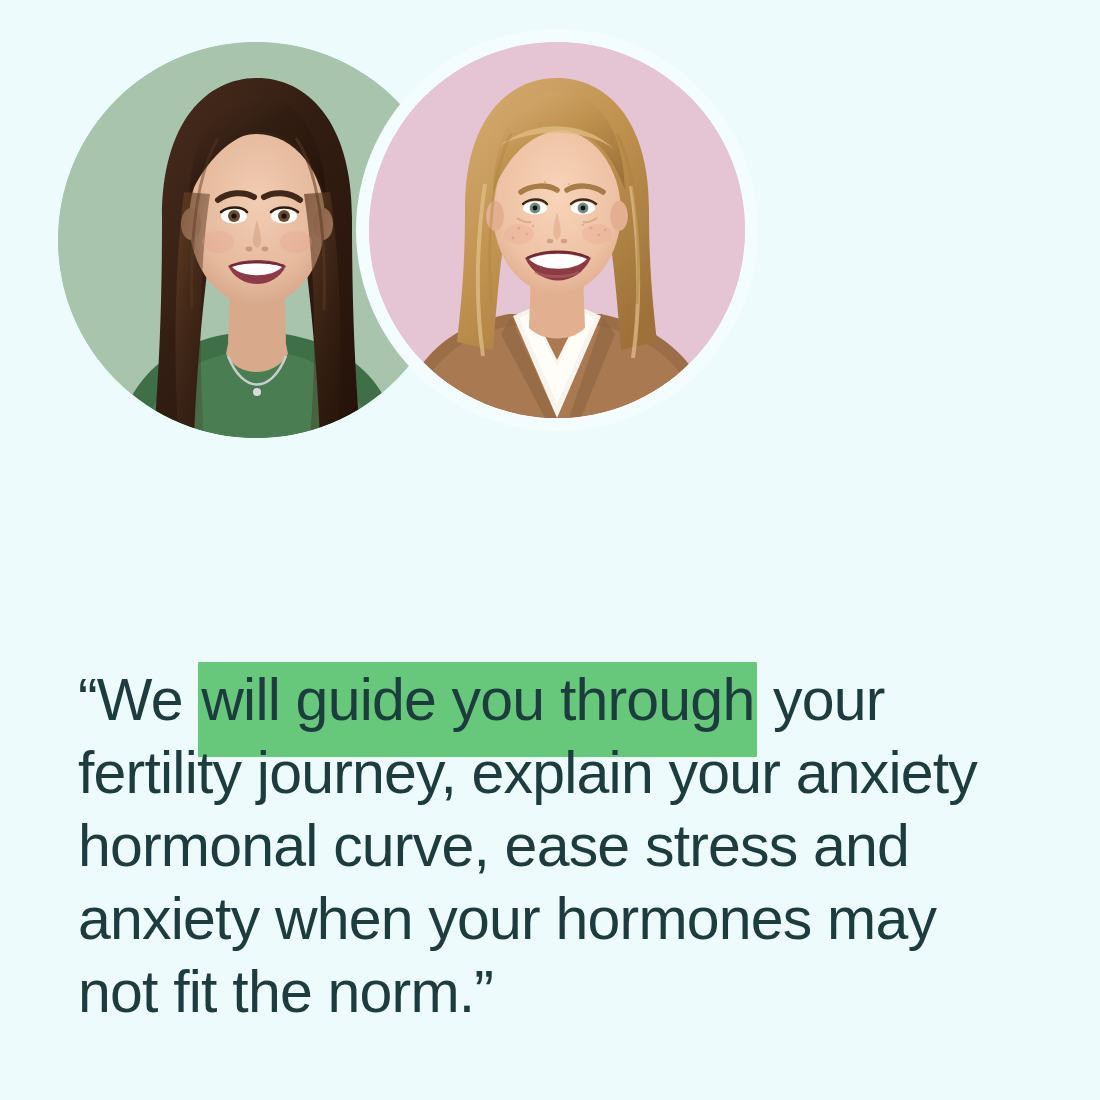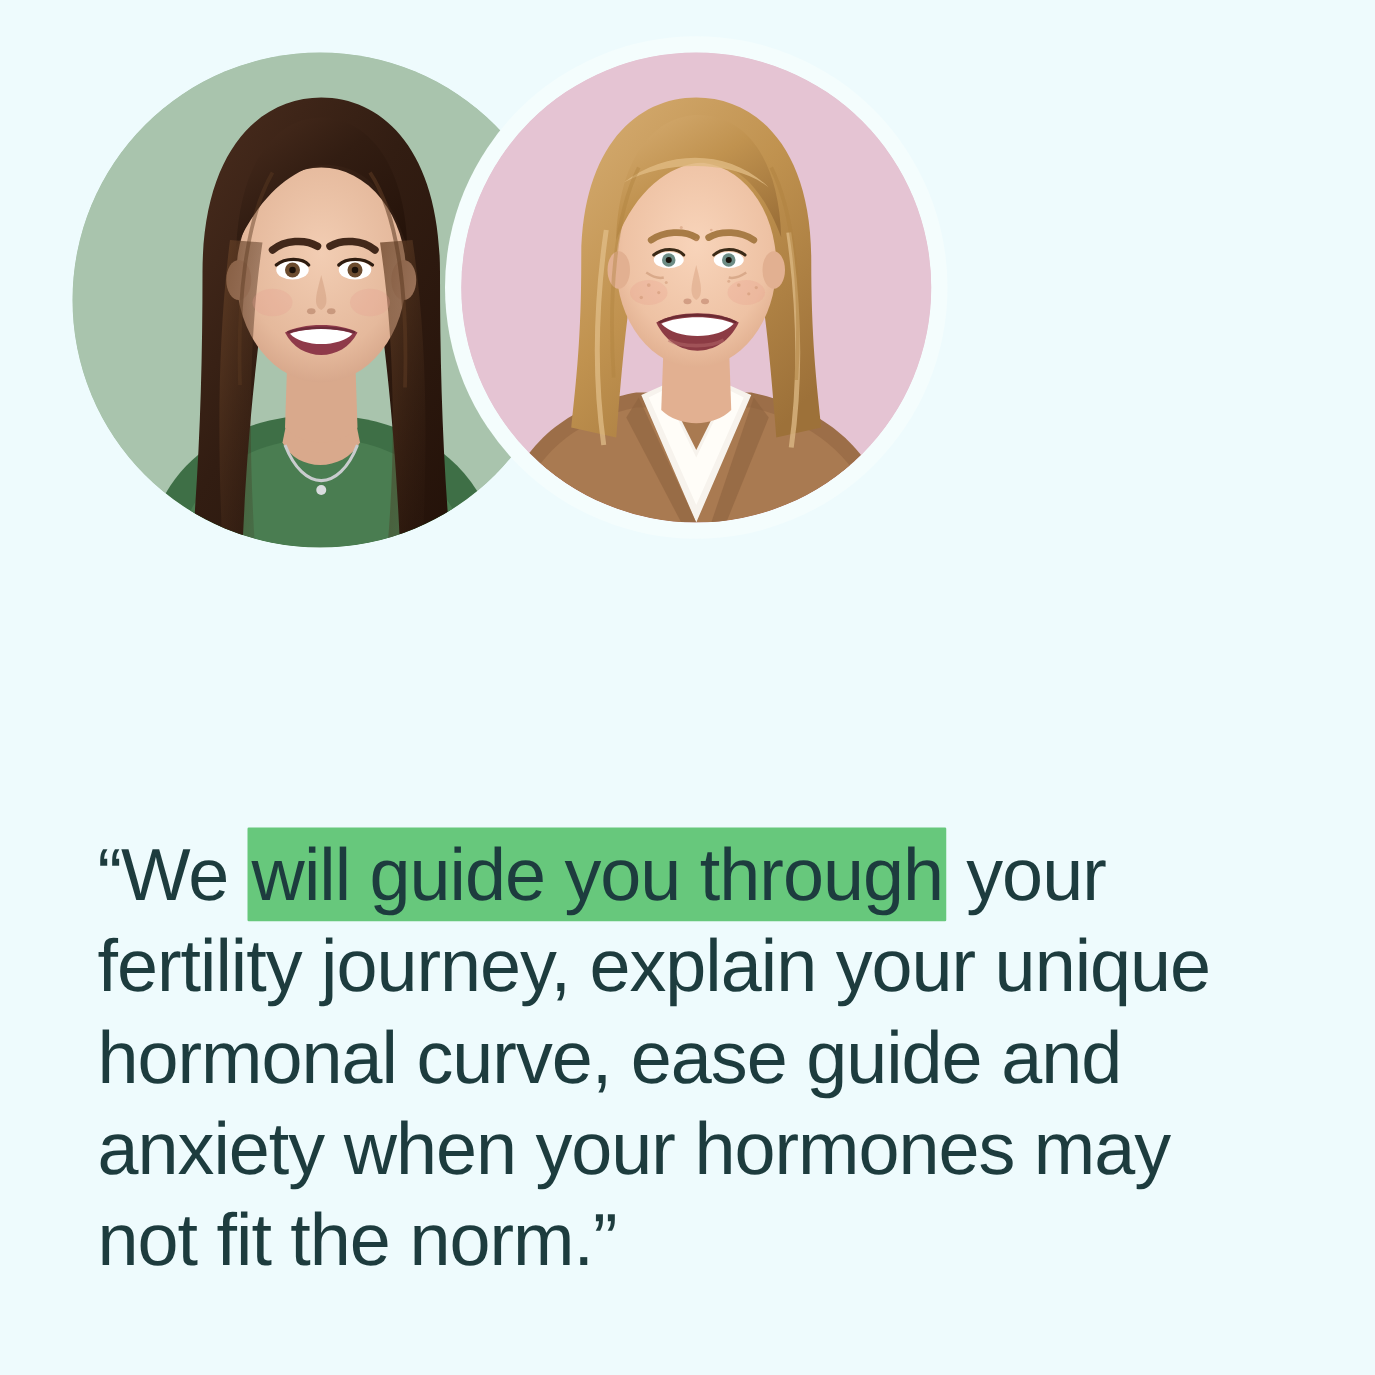--- a/index.html
+++ b/index.html
@@ -77,21 +77,21 @@
     font-size: 59px;
     line-height: 73px;
     font-weight: 400;
     letter-spacing: -0.8px;
     color: #1d3c3e;
     word-spacing: 0px;
   }
 
   .hl {
     background: #67c87c;
-    padding: 5px 3px 4px 3px;
+    padding: 5px 3px 24px 3px;
     box-decoration-break: clone;
     -webkit-box-decoration-break: clone;
     border-radius: 1px;
     text-align: right;
   }
 </style>
 </head>
 <body>
 
 <div class="card">
@@ -262,16 +262,16 @@
             <circle cx="188" cy="150" r="1.2"></circle>
               <circle cx="176" cy="140" r="1.2"></circle>
             <circle cx="200" cy="142" r="1.1"></circle>
           </g>
         </g>
       </svg>
     </div>
   </div>
 
   <blockquote class="quote-block">
-    <p class="quote-text"><span>“</span><span>We </span><span class="hl">will guide you through</span><span> your fertility journey, explain your unique hormonal curve, ease guide and anxiety when your hormones may not fit the norm.</span><span>”</span></p>
+    <p class="quote-text"><span>“</span><span>We </span><span class="hl">will guide you through</span><span> your fertility journey, explain your anxiety hormonal curve, ease stress and anxiety when your hormones may not fit the norm.</span><span>”</span></p>
   </blockquote>
 
 </div>
 
 </body></html>

